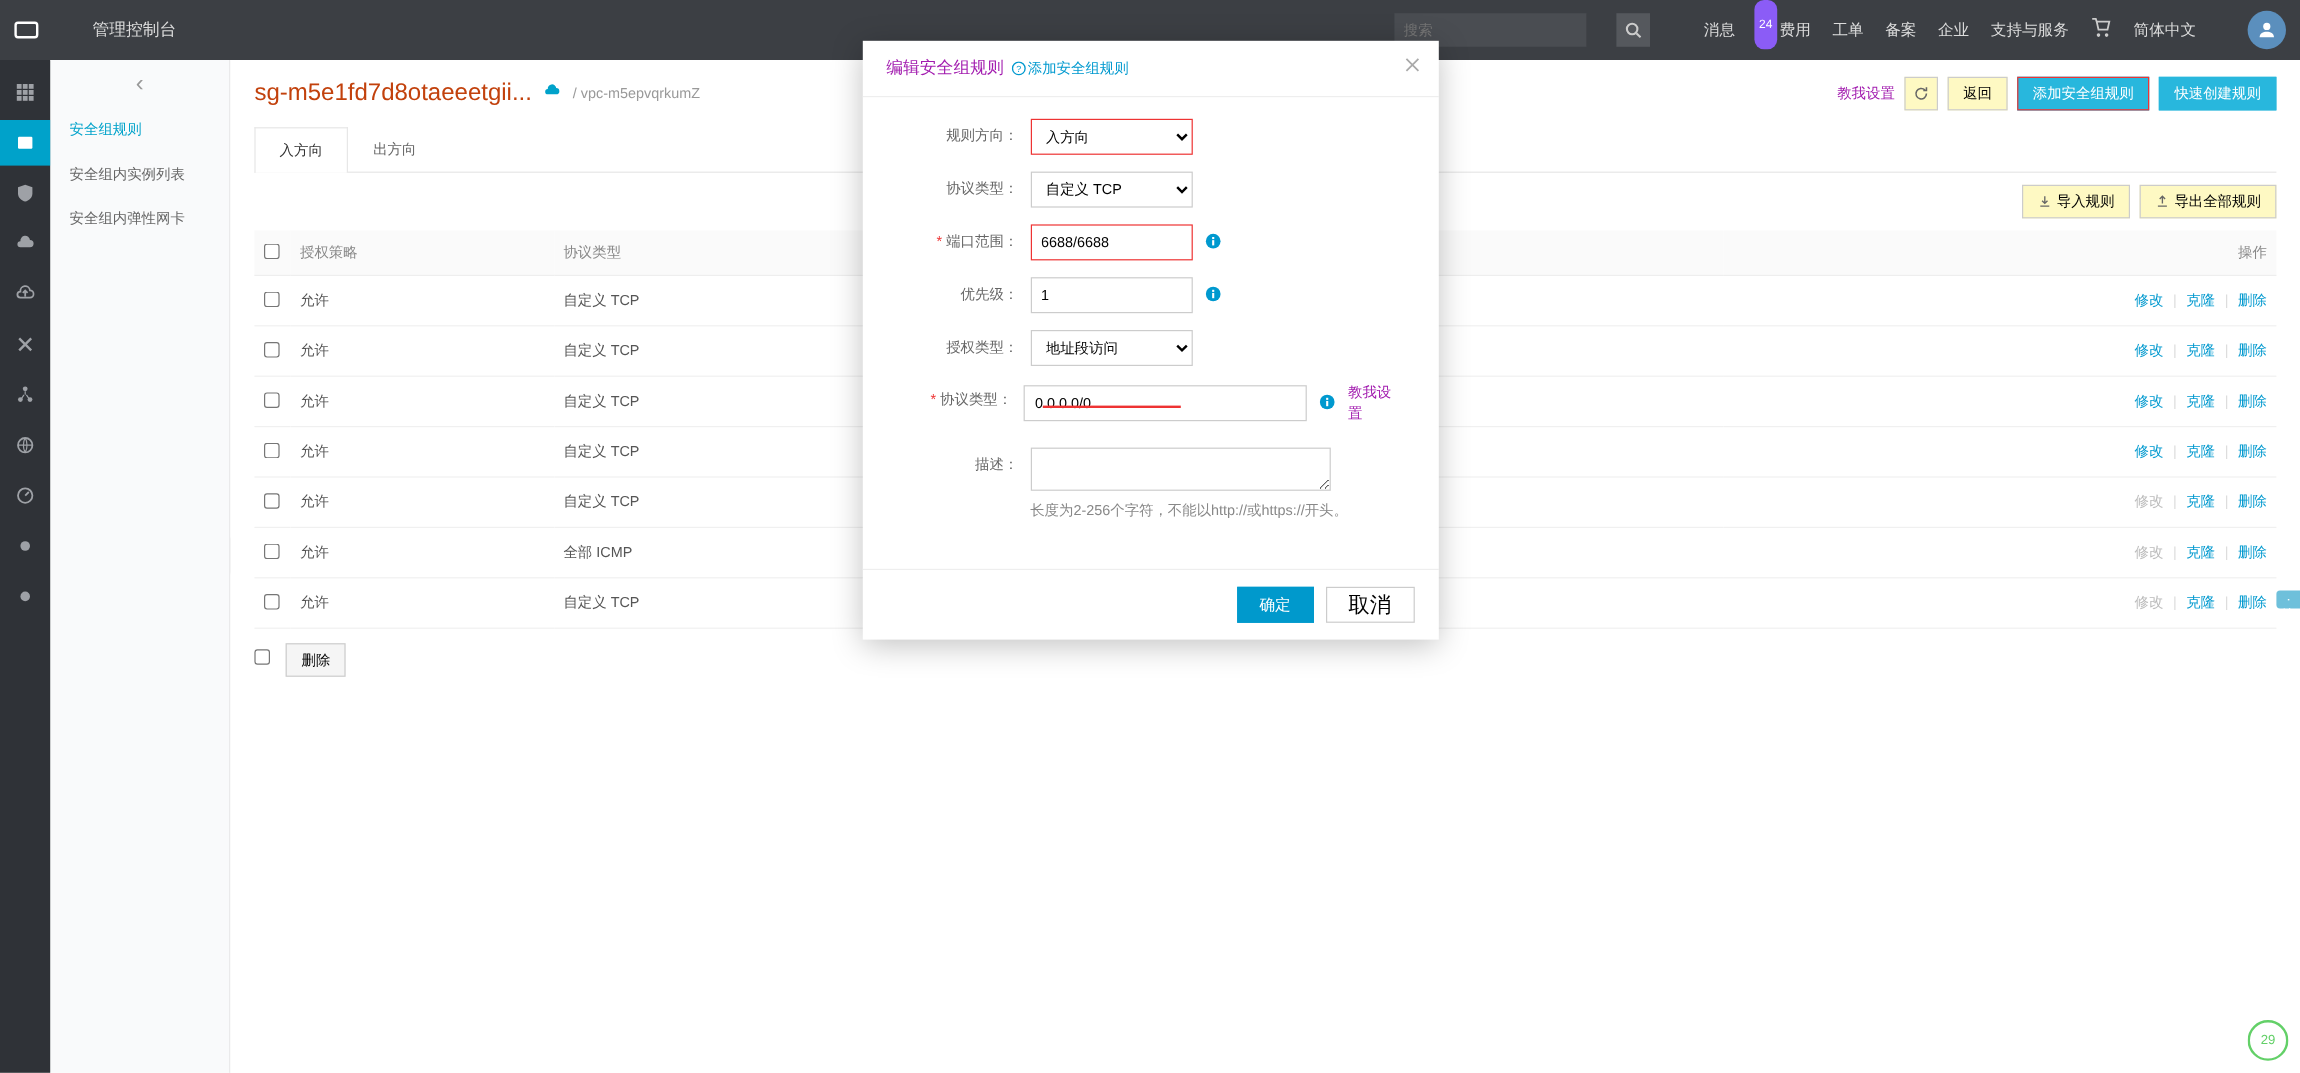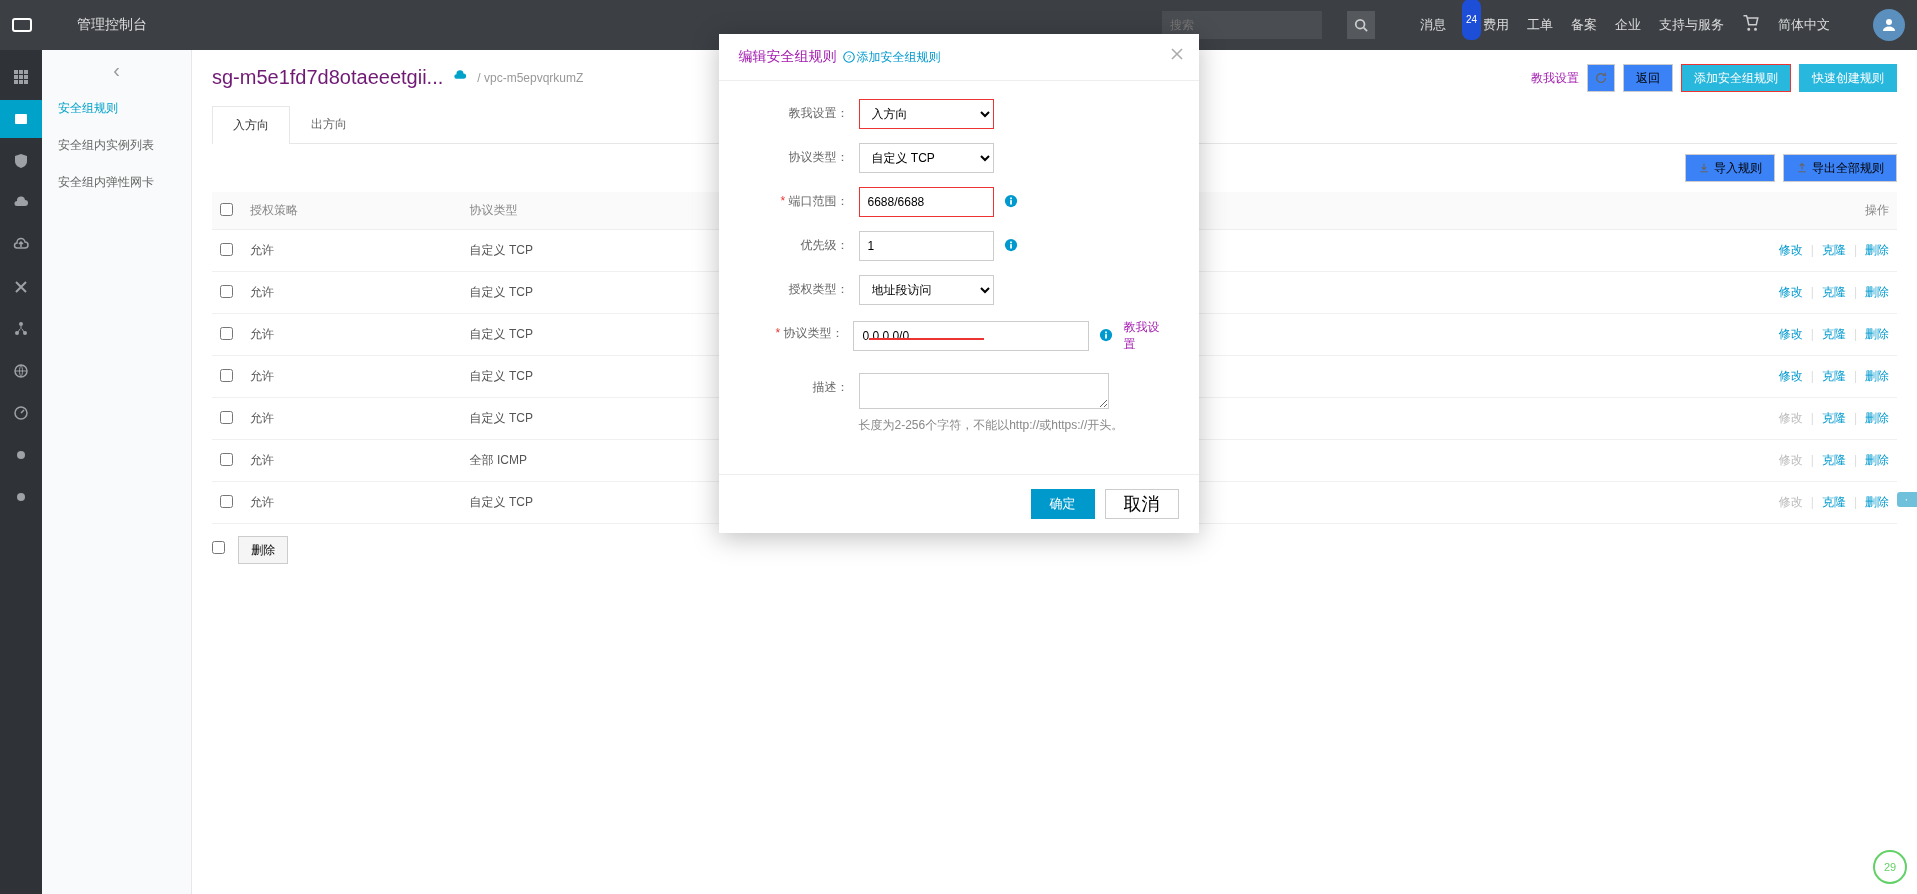--- a/index.html
+++ b/index.html
@@ -8,21 +8,21 @@
 
 .topbar { height: 50px; background: #3c3f44; display: flex; align-items: center; color: #dcdcdc; padding: 0 12px; gap: 25px; }
 .topbar .logo { width: 20px; height: 14px; border: 2px solid #fff; border-radius: 3px; margin-right: 20px; position: relative; }
 .topbar .title { font-size: 14px; flex: 0 0 auto; }
 .topbar .spacer { flex: 1; }
 .topbar .search { background:#4a4d52; border:none; height:28px; width:160px; padding:0 8px; color:#ccc; font-size:12px; }
 .topbar .sbtn { width:28px; height:28px; background:#55585d; display:flex; align-items:center; justify-content:center; }
 .topbar .sbtn svg { width:14px; height:14px; fill:#ccc; }
 .topbar .nav { display:flex; align-items:center; gap:18px; margin-left:20px; font-size:13px; }
 .topbar .nav span { cursor:pointer; position:relative; }
-.badge { position:absolute; top:-6px; right:-16px; background:#1d4ed8; color:#fff; font-size:10px; padding:15px 4px; border-radius:8px; }
+.badge { position:absolute; top:-6px; right:-16px; background:#8b5cf6; color:#fff; font-size:10px; padding:15px 4px; border-radius:8px; }
 .topbar .cart svg { width:18px; height:18px; fill:#ccc; }
 .topbar .avatar { width:32px; height:32px; border-radius:50%; background:#5b8fbd; margin-left:18px; display:flex; align-items:center; justify-content:center; }
 .topbar .avatar svg { width:18px; height:18px; fill:#fff; }
 
 
 .rail { position:fixed; top:50px; left:0; bottom:0; width:42px; background:#2f3237; display:flex; flex-direction:column; align-items:center; padding-top:8px; gap:4px; }
 .rail .ri { width:42px; height:38px; display:flex; align-items:center; justify-content:center; cursor:pointer; }
 .rail .ri svg { width:16px; height:16px; fill:#9ea1a6; }
 .rail .ri.active { background:#00a2ca; }
 .rail .ri.active svg { fill:#fff; }
@@ -32,27 +32,27 @@
 .sidemenu .back { height:40px; display:flex; align-items:center; justify-content:center; font-size:20px; color:#999; cursor:pointer; }
 .sidemenu .mitem { padding:10px 16px; font-size:12px; color:#666; cursor:pointer; }
 .sidemenu .mitem.active { color:#00a2ca; }
 
 .toggle-col { position:fixed; left:192px; top:50%; width:16px; height:32px; background:#eef0f2; border:1px solid #ddd; display:flex; align-items:center; justify-content:center; border-radius:2px; cursor:pointer; }
 .toggle-col svg { width:12px;height:12px;fill:#888;}
 
 
 .main { position:fixed; top:50px; left:192px; right:0; bottom:0; background:#fff; overflow:auto; }
 .breadcrumb { padding:16px 20px 10px; display:flex; align-items:center; gap:10px; }
-.breadcrumb h1 { font-size:20px; font-weight:normal; color:#701a75; }
+.breadcrumb h1 { font-size:20px; font-weight:normal; color:#c2410c; }
 .breadcrumb .cloudicon svg{width:14px;height:14px;fill:#00a2ca;}
 .breadcrumb .path { color:#999; font-size:12px; }
 
 .toolbar-top { position:absolute; right:20px; top:14px; display:flex; gap:8px; align-items:center; }
 .link-blue { color:#a21caf; font-size:12px; cursor:pointer; }
-.btn { height:28px; padding:0 12px; border:1px solid #ccc; background:#3b82f6; font-size:12px; display:inline-flex; align-items:center; cursor:pointer; border-radius:0; }
+.btn { height:28px; padding:0 12px; border:1px solid #ccc; background:#fef9c3; font-size:12px; display:inline-flex; align-items:center; cursor:pointer; border-radius:0; }
 .btn.icon-only { padding:0; width:28px; justify-content:center; }
 .btn.icon-only svg{width:14px;height:14px;fill:#666;}
 .btn.primary { background:#28b7dd; border-color:#28b7dd; color:#fff; }
 .btn.primary.highlight { outline:1px solid #e33; outline-offset:-1px; }
 .btn.export svg { width:12px;height:12px;fill:#666;margin-right:4px;}
 
 .tabs { margin:6px 20px 0; border-bottom:1px solid #e7e7e7; display:flex; }
 .tab { padding:10px 20px; font-size:12px; color:#666; cursor:pointer; border:1px solid transparent; border-bottom:none; }
 .tab.active { border-color:#e7e7e7; background:#fff; color:#333; position:relative; top:1px; }
 
@@ -349,21 +349,21 @@
           <text x="8" y="12" text-anchor="middle" font-size="10" fill="#0099cf">?</text>
         </svg>
         <span>添加安全组规则</span>
       </span>
     <span class="close"><svg viewBox="0 0 16 16">
           <path d="M3 3l10 10M13 3L3 13" stroke="#aaa" stroke-width="1.5"></path>
         </svg></span>
   </div>
   <div class="mb">
     <div class="frow">
-        <label>教我设置：</label>
+        <label>规则方向：</label>
       <div class="ctl">
           <select class="box-red"><option>入方向</option></select>
         </div>
       </div>
     <div class="frow">
         <label>协议类型：</label>
       <div class="ctl">
           <select><option>自定义 TCP</option></select>
         </div>
       </div>

